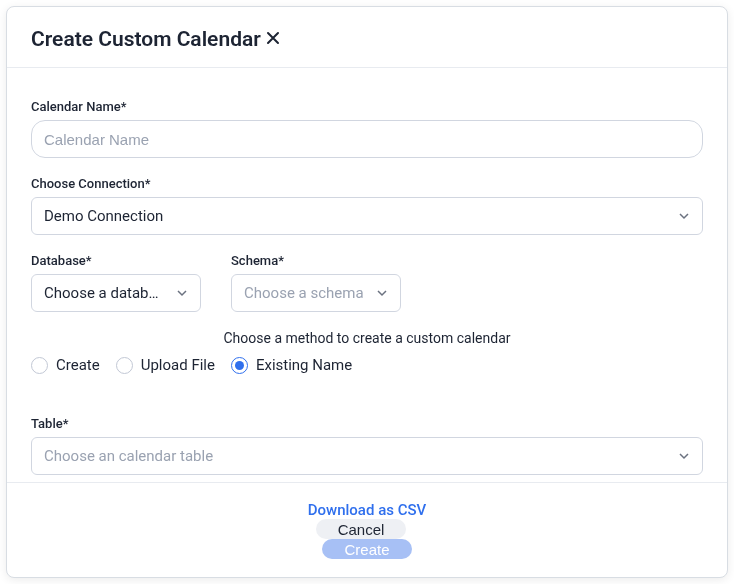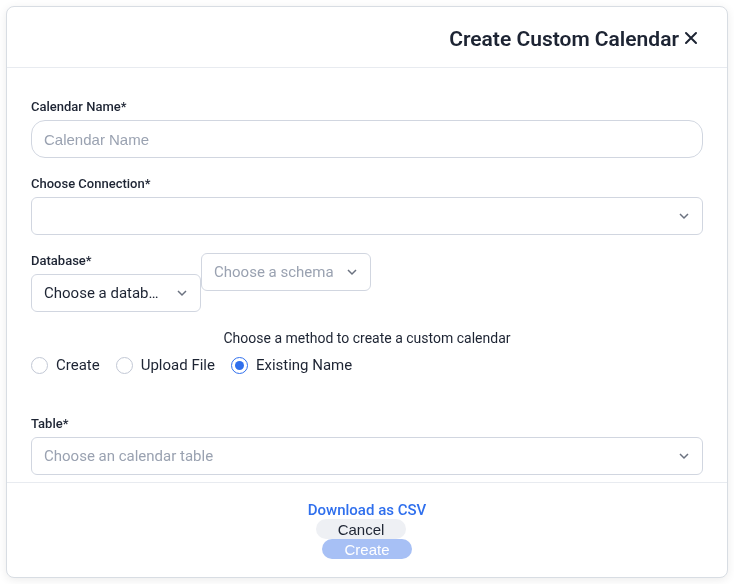--- a/index.html
+++ b/index.html
@@ -20,21 +20,21 @@
       border: 1px solid #d8dde3;
       border-radius: 8px;
       box-shadow: 0 2px 10px rgba(0,0,0,0.08);
       display: flex;
       flex-direction: column;
       background: #fff;
     }
     .modal-header {
       display: flex;
       align-items: center;
-      justify-content: flex-end;
+      justify-content: flex-start;
       padding: 18px 24px 14px 24px;
       border-bottom: 1px solid #e8ebf0;
     }
     .modal-title {
       font-size: 21px;
       font-weight: 600;
       color: #1d2433;
     }
     .close-btn {
       background: none;
@@ -102,20 +102,22 @@
       right: 12px;
       top: 50%;
       transform: translateY(-50%);
       color: #6b7280;
     }
     .chevron svg {
       display: block;
     }
     .row {
       display: flex;
+      gap: 30px;
+      align-items: center;
     }
     .col-db { width: 170px; }
     .col-sc { width: 170px; }
     .col-db .select, .col-sc .select {
       width: 100%;
     }
     .section-label {
       font-size: 14px;
       color: #1d2433;
       font-weight: 400;
@@ -215,20 +217,21 @@
   <div class="modal-body">
 
     <div class="field-group">
       <label class="field-label">Calendar Name*</label>
       <input type="text" class="text-input" placeholder="Calendar Name" style="">
     </div>
 
     <div class="field-group">
       <label class="field-label">Choose Connection*</label>
       <div class="select">
+        <span class="select-text">Demo Connection</span>
         <span class="chevron">
           <svg width="12" height="12" viewBox="0 0 12 12" fill="none" stroke="currentColor" stroke-width="1.5">
               <path d="M2 4 L6 8 L10 4"></path>
             </svg>
         </span>
       </div>
     </div>
 
     <div class="row field-group">
       <div class="col-db">
@@ -236,20 +239,21 @@
         <div class="select">
           <span class="select-text">Choose a database</span>
           <span class="chevron">
             <svg width="12" height="12" viewBox="0 0 12 12" fill="none" stroke="currentColor" stroke-width="1.5">
                 <path d="M2 4 L6 8 L10 4"></path>
               </svg>
           </span>
         </div>
       </div>
       <div class="col-sc">
+        <label class="field-label">Schema*</label>
         <div class="select placeholder">
           <span class="select-text">Choose a schema</span>
           <span class="chevron">
             <svg width="12" height="12" viewBox="0 0 12 12" fill="none" stroke="currentColor" stroke-width="1.5">
                 <path d="M2 4 L6 8 L10 4"></path>
               </svg>
           </span>
         </div>
       </div>
     </div>

